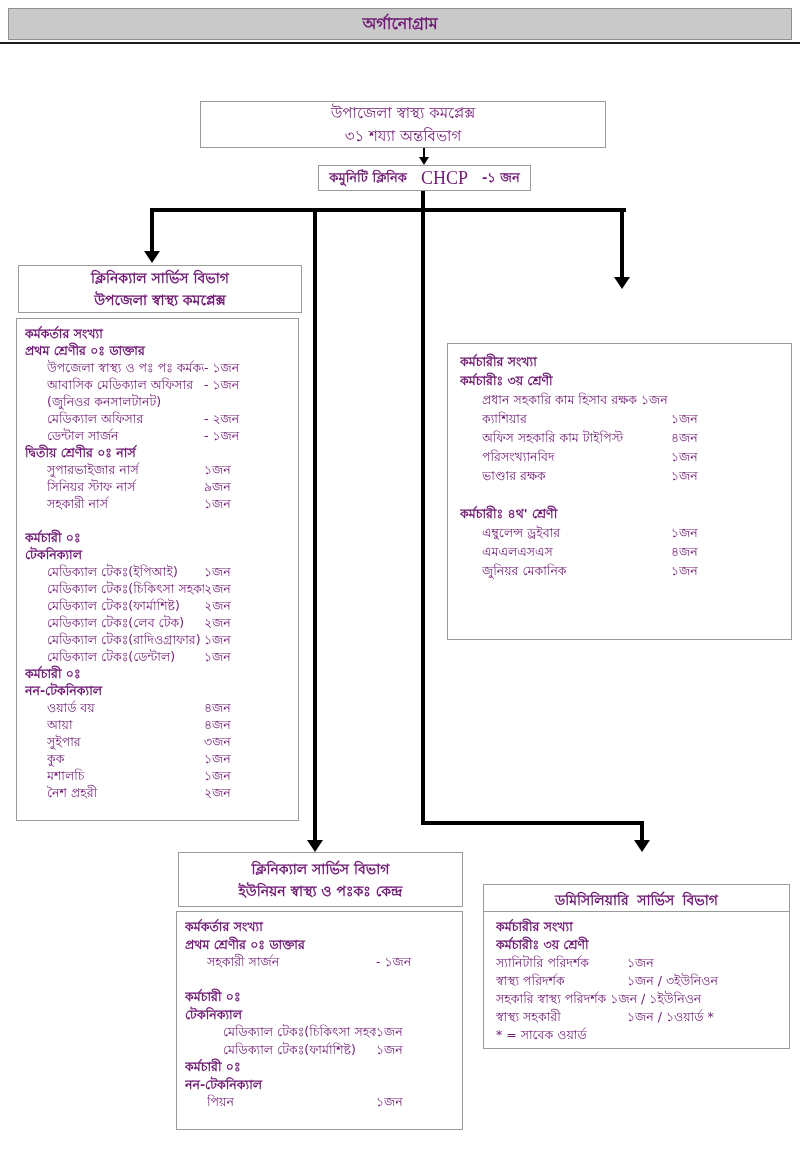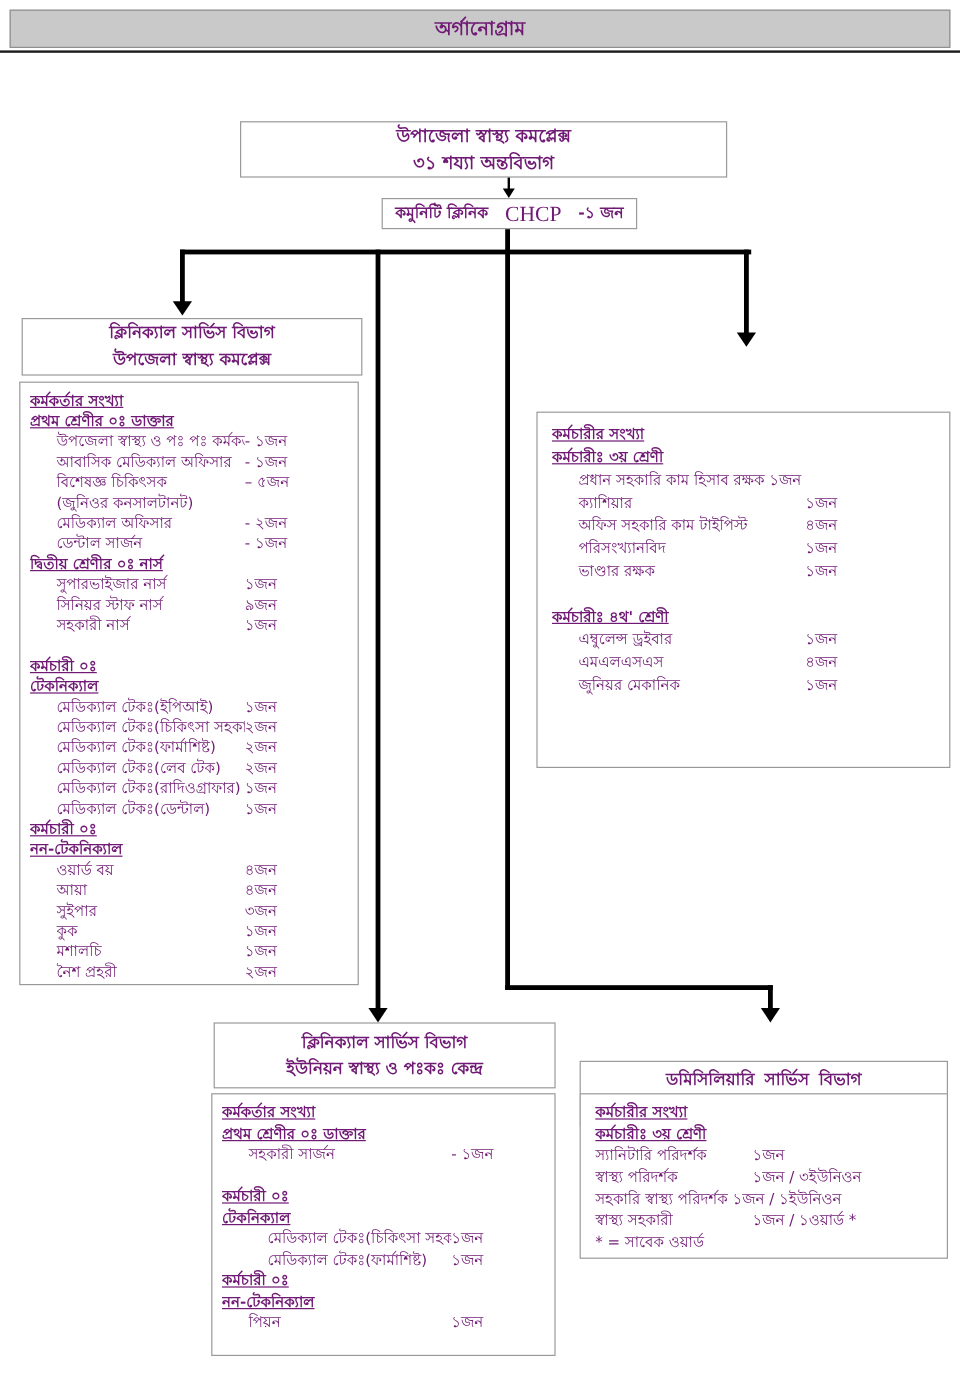--- a/index.html
+++ b/index.html
@@ -18,34 +18,34 @@
   .line{position:absolute;background:#000;}
   .ah{position:absolute;width:0;height:0;border-left:8px solid transparent;
       border-right:8px solid transparent;border-top:12px solid #000;}
   .ah-sm{position:absolute;width:0;height:0;border-left:5px solid transparent;
       border-right:5px solid transparent;border-top:8px solid #000;}
   
   .content{font-size:12.5px;padding:6px 8px;}
   .row{display:flex;white-space:nowrap;}
   .row .lab{flex:1 1 auto;overflow:hidden;}
   .row .val{flex:0 0 auto;}
-  .row.b{font-weight:bold;text-decoration:underline;}
+  .row.b{font-weight:bold;}
   .i1{padding-left:22px;}
   .i2{padding-left:38px;}
   #box-left-content .row{line-height:17px;}
   #box-left-content .val{width:86px;}
   #box-admin-content .row{line-height:19px;}
   #box-admin-content .val{width:108px;}
   #box-bl-content .row{line-height:17.5px;}
   #box-bl-content .val{width:78px;}
   #box-br-content .row{line-height:18px;}
   #box-br-content .val{width:150px;}
   
   .rootbox{left:200px;top:101px;width:406px;height:47px;display:flex;flex-direction:column;
-           justify-content:center;text-align:center;font-size:15px;font-weight:bold;line-height:23px;}
+           justify-content:center;text-align:center;font-size:15px;font-weight:normal;line-height:23px;}
   .chcpbox{left:318px;top:165px;width:213px;height:26px;display:flex;align-items:center;
            justify-content:center;font-size:13px;font-weight:bold;}
   .chcpbox .latin{font-family:"Liberation Serif",serif;font-size:18px;font-weight:normal;margin:0 14px;}
 </style>
 </head>
 <body>
 
 <div class="page">
 
   <div class="titlebar">
@@ -97,24 +97,20 @@
       </div>
       <div class="row i1">
         <span class="lab">উপজেলা স্বাস্থ্য ও পঃ পঃ কর্মকর্তা</span>
         <span class="val">- ১জন</span>
       </div>
       <div class="row i1">
         <span class="lab">আবাসিক মেডিক্যাল অফিসার</span>
         <span class="val">- ১জন</span>
       </div>
       <div class="row i1">
-        <span class="lab">বিশেষজ্ঞ  চিকিৎসক</span>
-        <span class="val">– ৫জন</span>
-      </div>
-      <div class="row i1">
         <span class="lab">(জুনিওর কনসালটানট)</span>
       </div>
       <div class="row i1">
         <span class="lab">মেডিক্যাল অফিসার</span>
         <span class="val">- ২জন</span>
       </div>
       <div class="row i1">
         <span class="lab">ডেন্টাল সার্জন</span>
         <span class="val">- ১জন</span>
       </div>

